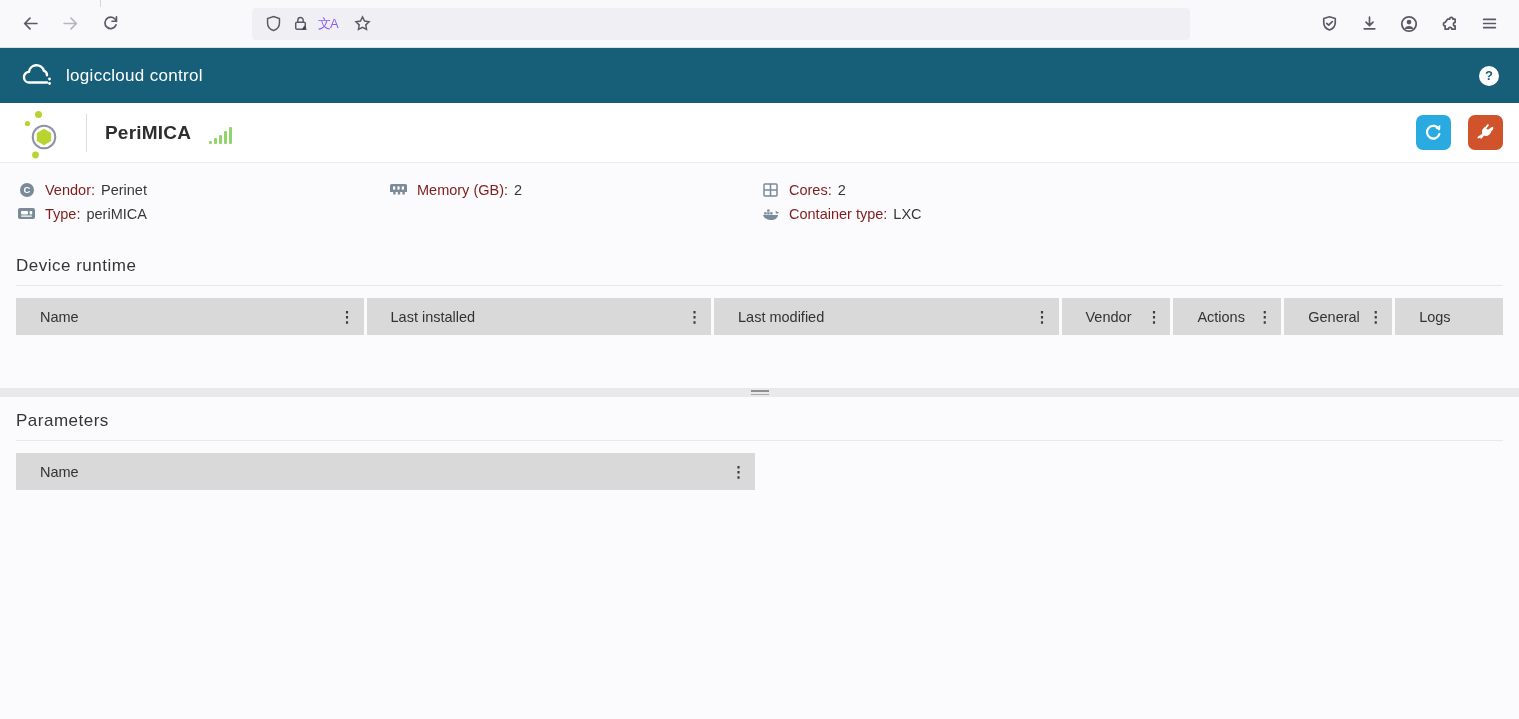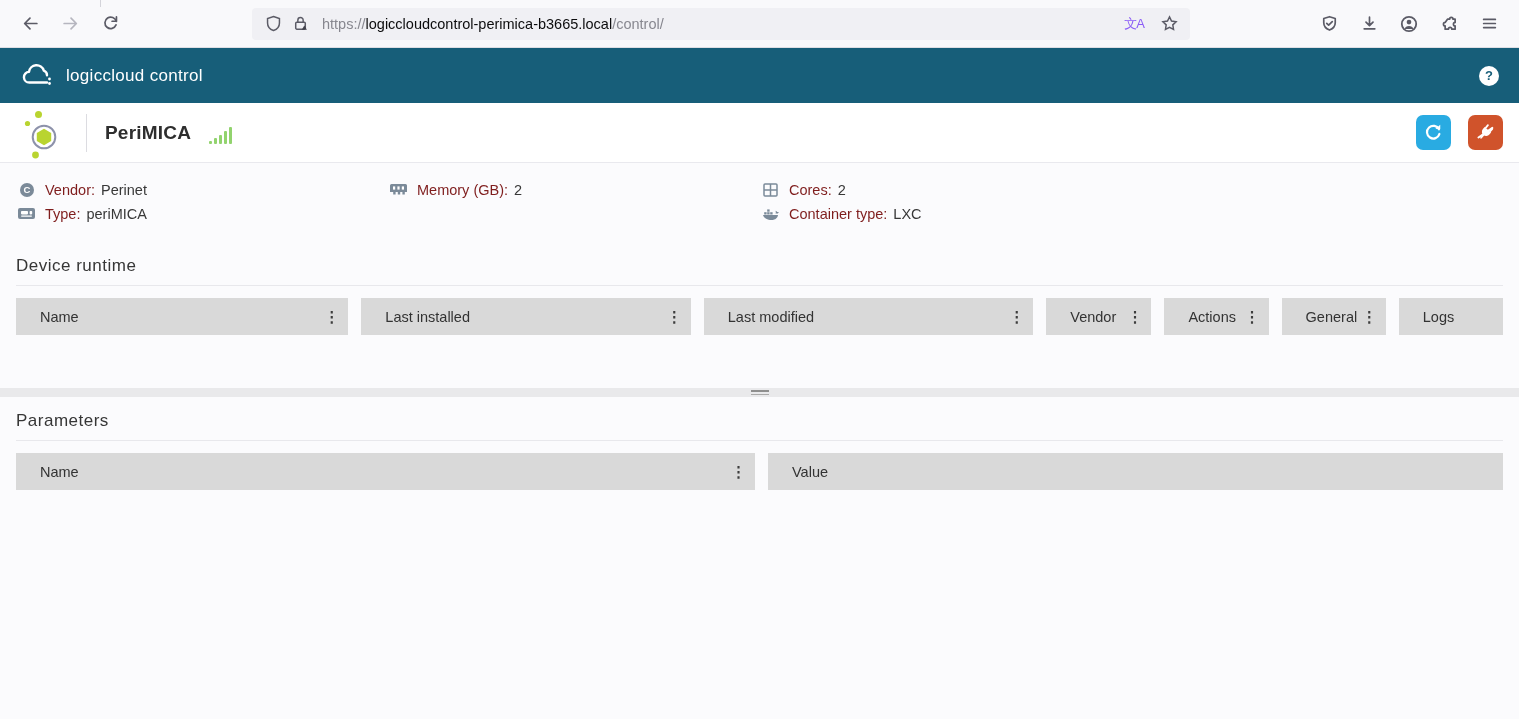--- a/index.html
+++ b/index.html
@@ -51,21 +51,21 @@
   .info-item { display:flex; align-items:center; height:24px; font-size:14.5px; }
   .info-item .ico { width:17px; height:17px; margin:0 10px 0 2px; display:flex;
     align-items:center; justify-content:center; flex:none; }
   .info-label { color:#7f1d1d; margin-right:6px; }
   .info-value { color:#383838; }
 
   .section-title { margin-top:30px; font-size:17px; font-weight:500; color:#363636;
     letter-spacing:.5px; }
   .rule { border:none; border-top:1px solid #e8e8ec; margin-top:9px; }
 
-  .thead { display:flex; gap:13px; margin-top:12px; }
+  .thead { display:flex; gap:3px; margin-top:12px; }
   .th { background:#d9d9d9; height:37px; display:flex; align-items:center;
     padding:0 7px 0 24px; font-size:14.5px; color:#333; cursor:pointer; }
   .th .lbl { flex:1; }
   .col-menu { font-size:15px; color:#3d3d3d; font-weight:bold; line-height:1;
     cursor:pointer; padding:0 2px; }
   .tbody-empty { height:53px; }
 
   .splitter { height:9px; background:#e9e9eb; display:flex; align-items:center;
     justify-content:center; margin-top:0; }
   .split-handle { width:18px; height:5px; border-top:2px solid #8f8f8f;
@@ -103,21 +103,20 @@
           <path d="M8 1.4l5.6 2v4.1c0 3.6-2.4 6-5.6 7.1-3.2-1.1-5.6-3.5-5.6-7.1V3.4z"></path>
         </svg>
     </span>
     <span class="url-ico">
       <svg width="17" height="17" viewBox="0 0 16 16">
         <rect x="3.5" y="6.8" width="9" height="6.5" rx="1"></rect>
         <path d="M5.5 6.8V4.9a2.5 2.5 0 0 1 5 0v1.9"></path>
         <path d="M9.2 13.8 11.6 9.8l2.4 4z" fill="#40404b" stroke="none"></path>
       </svg>
     </span>
-    <span class="url-text"><span class="url-dim">https://</span><span>logiccloudcontrol-perimica-b3665.local</span><span class="url-dim">/control/</span></span>
     <span class="translate-ico">文A</span>
     <span class="url-ico" style="margin-right:0">
       <svg width="17" height="17" viewBox="0 0 16 16">
           <path d="M8 1.8l1.9 3.9 4.3.6-3.1 3 .7 4.3L8 11.6l-3.8 2 .7-4.3-3.1-3 4.3-.6z"></path>
         </svg>
     </span>
   </div>
 
   <div class="chrome-right">
     <div class="nav-btn">
@@ -311,17 +310,14 @@
 
 <div class="content">
   <div class="section-title params-title">Parameters</div>
   <hr class="rule">
 
   <div class="thead">
     <div class="th" style="width:739px">
       <span class="lbl">Name</span>
       <span class="col-menu">⋮</span>
     </div>
-    <div class="th" style="flex:1">
-      <span class="lbl">Value</span>
-    </div>
   </div>
 </div>
 
 </body></html>

